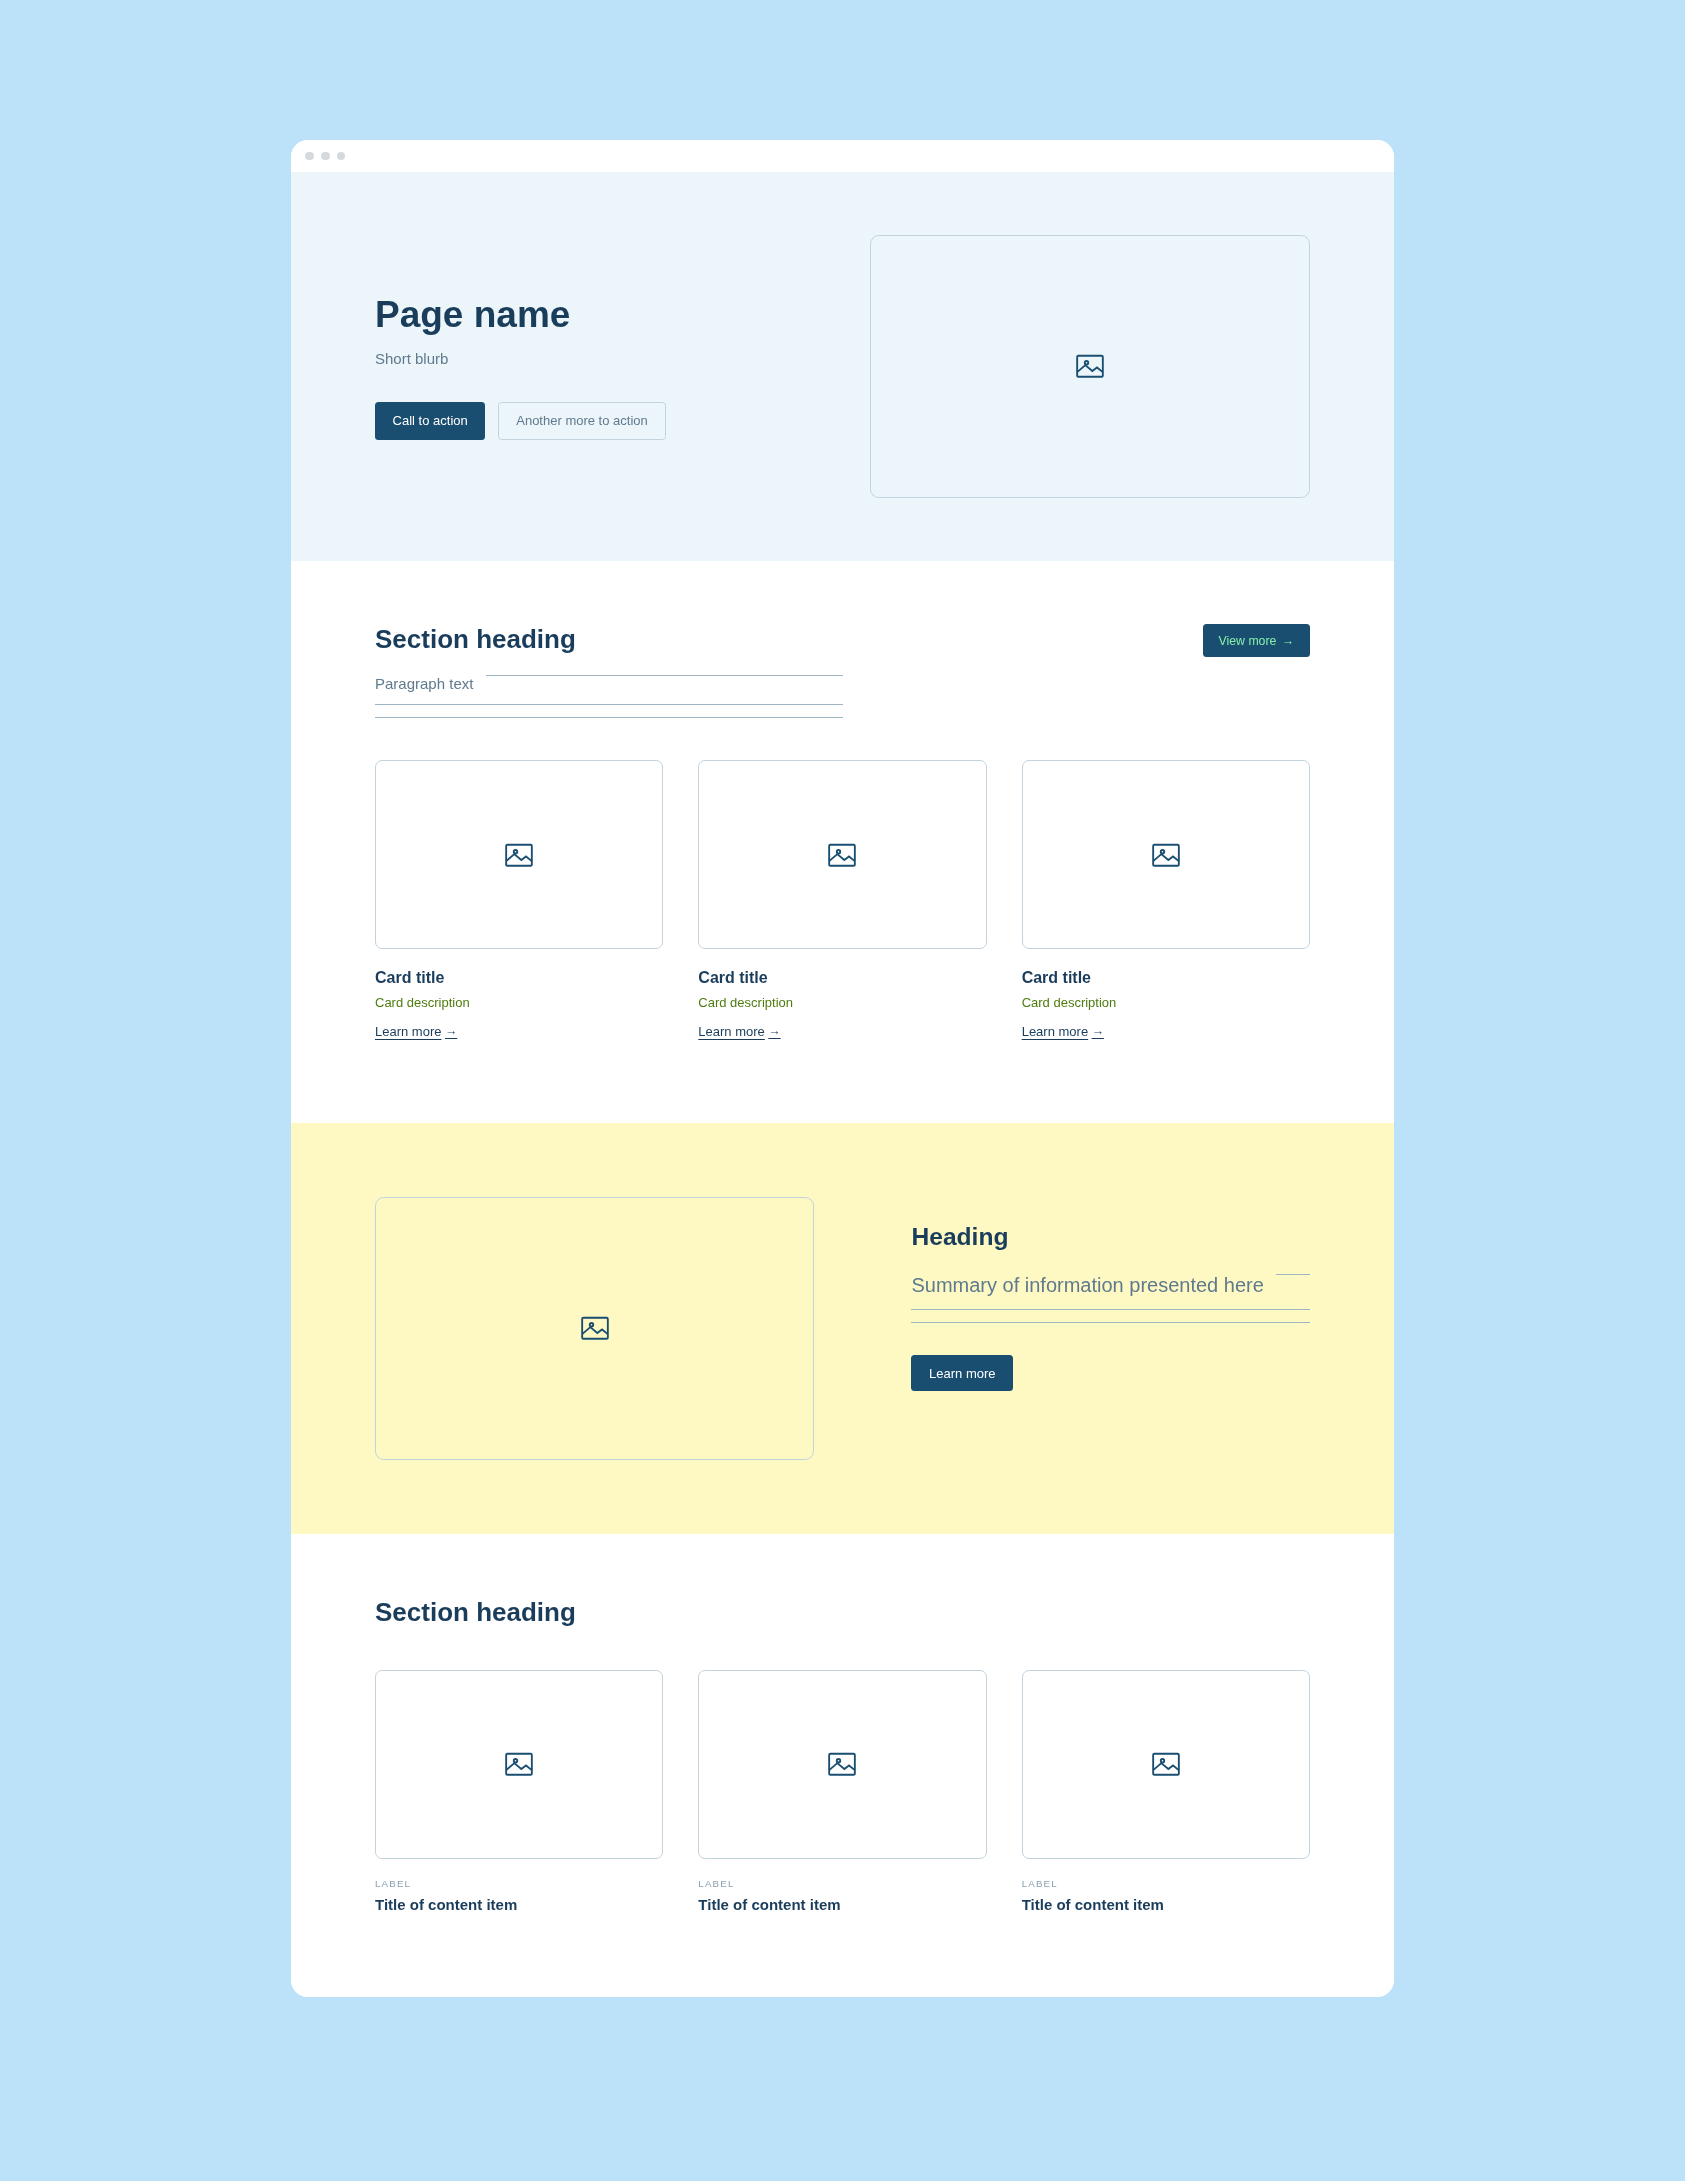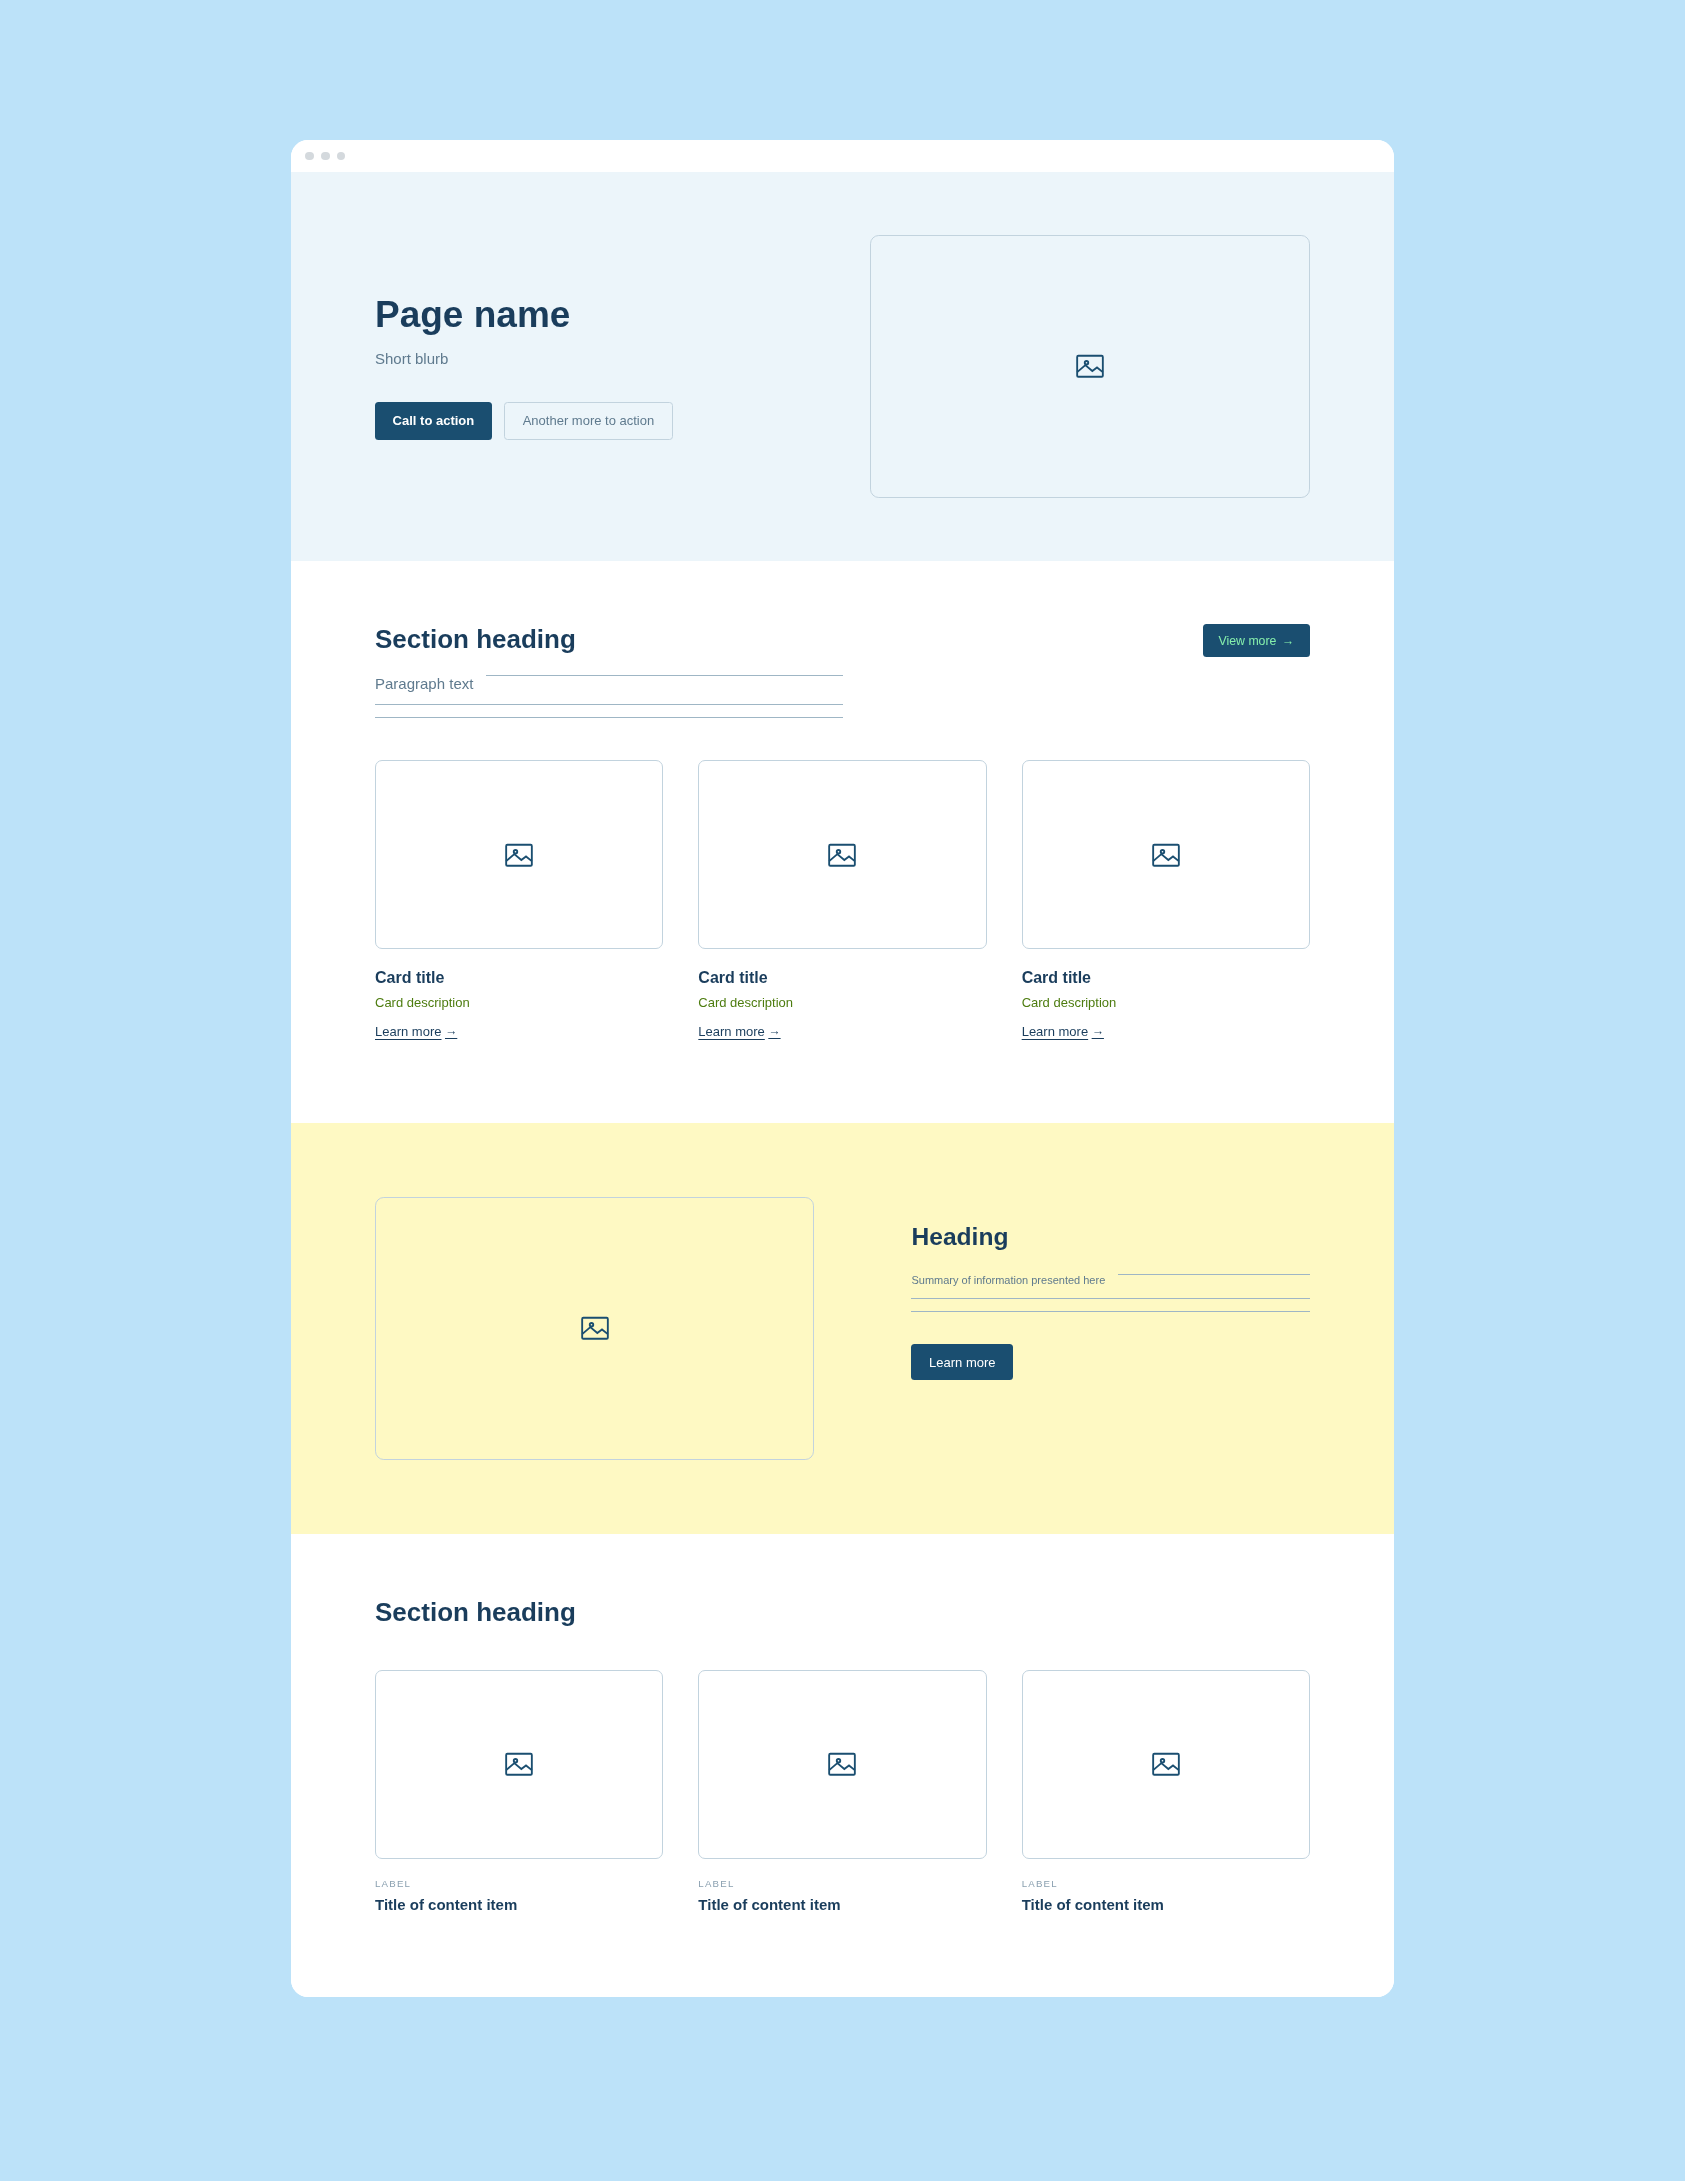--- a/index.html
+++ b/index.html
@@ -39,21 +39,21 @@
 .hero-title { font-size: 37px; font-weight: 700; color: #1a3d5c; margin-bottom: 14px; }
 .hero-blurb { font-size: 15px; color: #5f7a8e; margin-bottom: 35px; }
 .btn-row { display: flex; gap: 12.3px; }
 .btn-primary {
   background: #1a4e70;
   color: #fff;
   border: none;
   padding: 10.5px 17.6px;
   border-radius: 3.5px;
   font-size: 13px;
-  font-weight: 700;
+  font-weight: 400;
   cursor: pointer;
 }
 .btn-secondary {
   background: transparent;
   color: #5f7a8e;
   border: 0.9px solid #c2d3de;
   padding: 10.5px 17.6px;
   border-radius: 3.5px;
   font-size: 13px;
   cursor: pointer;
@@ -132,21 +132,21 @@
   flex: 0 0 47%;
   height: 263px;
   border: 0.9px solid #c2d3de;
   border-radius: 8.8px;
   display: flex;
   align-items: center;
   justify-content: center;
 }
 .feature-text { flex: 1; padding-top: 26px; }
 .feature-heading { font-size: 24.6px; font-weight: 700; color: #1a3d5c; margin-bottom: 23px; }
-.feature-lines .first-line .para-text { font-size: 11px; }
+.feature-lines .first-line .para-text { font-size: 20px; }
 .feature-lines { margin-bottom: 32px; }
 .btn-learn {
   background: #1a4e70;
   color: #fff;
   border: none;
   padding: 10.5px 17.6px;
   border-radius: 3.5px;
   font-size: 13px;
   font-weight: 500;
   cursor: pointer;

